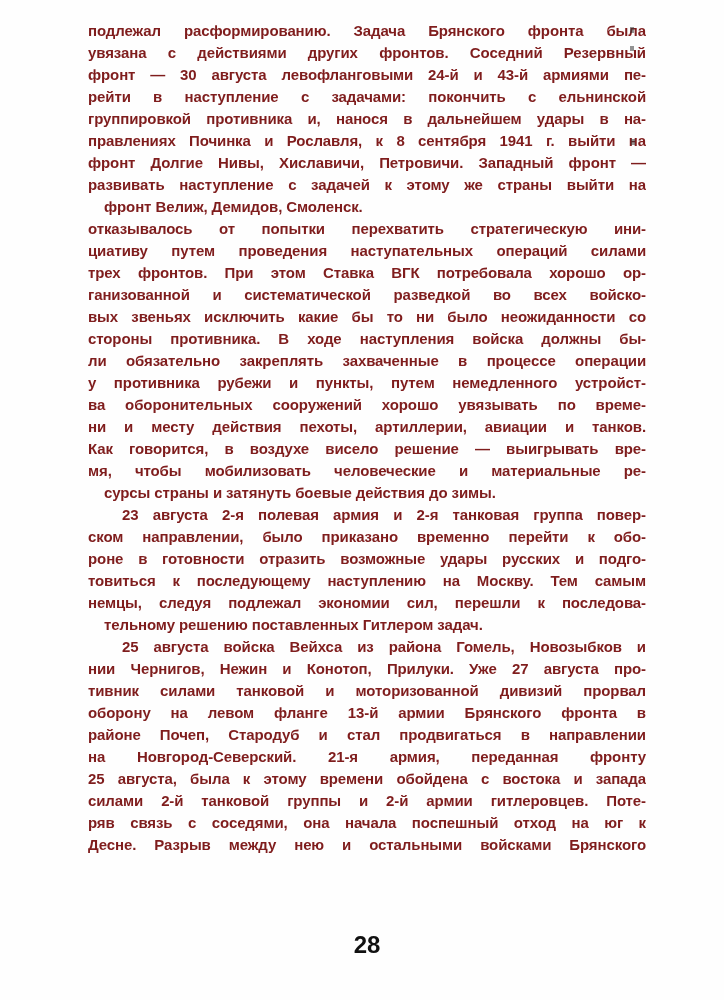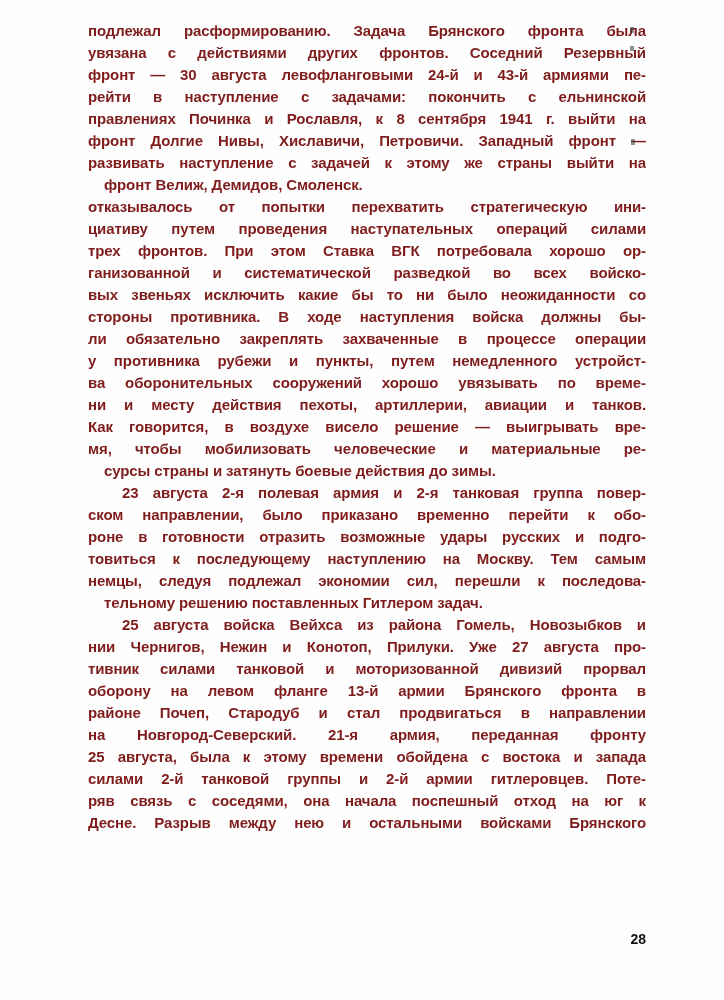--- a/index.html
+++ b/index.html
@@ -44,23 +44,23 @@
   }
   .line.last {
     text-align-last: left;
     margin-left: 16px;
   }
   .page-number {
     position: absolute;
     left: 88px;
     top: 931px;
     width: 558px;
-    text-align: right;
+    text-align: center;
     color: #111111;
-    font-size: 14px;
+    font-size: 24px;
     font-weight: 700;
   }
   
   .speck {
     position: absolute;
     background: #3a3a3a;
     opacity: 0.55;
   }
   .speck.s1 { left: 630px; top: 27px;  width: 4px; height: 6px; }
   .speck.s2 { left: 630px; top: 46px;  width: 4px; height: 5px; }
@@ -68,20 +68,21 @@
 </style>
 </head>
 <body>
 
 <div class="page">
   <div class="text-block">
       <div class="line">подлежал расформированию. Задача Брянского фронта была</div>
       <div class="line">увязана с действиями других фронтов. Соседний Резервный</div>
       <div class="line">фронт — 30 августа левофланговыми 24-й и 43-й армиями пе-</div>
       <div class="line">рейти в наступление с задачами: покончить с ельнинской</div>
+      <div class="line">группировкой противника и, нанося в дальнейшем удары в на-</div>
       <div class="line">правлениях Починка и Рославля, к 8 сентября 1941 г. выйти на</div>
       <div class="line">фронт Долгие Нивы, Хиславичи, Петровичи. Западный фронт —</div>
       <div class="line">развивать наступление с задачей к этому же страны выйти на</div>
       <div class="line last">фронт Велиж, Демидов, Смоленск.</div>
       <div class="line">отказывалось от попытки перехватить стратегическую ини-</div>
       <div class="line">циативу путем проведения наступательных операций силами</div>
       <div class="line">трех фронтов. При этом Ставка ВГК потребовала хорошо ор-</div>
       <div class="line">ганизованной и систематической разведкой во всех войско-</div>
       <div class="line">вых звеньях исключить какие бы то ни было неожиданности со</div>
       <div class="line">стороны противника. В ходе наступления войска должны бы-</div>

